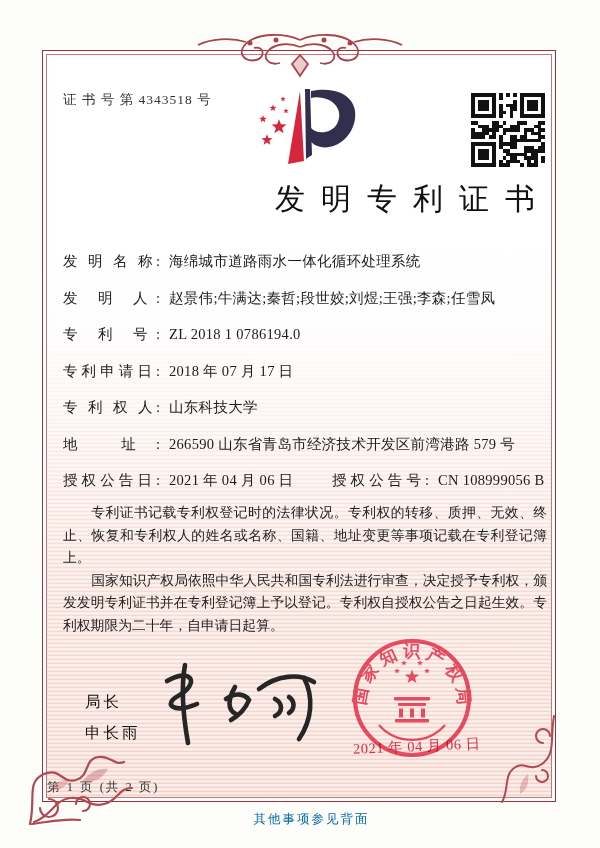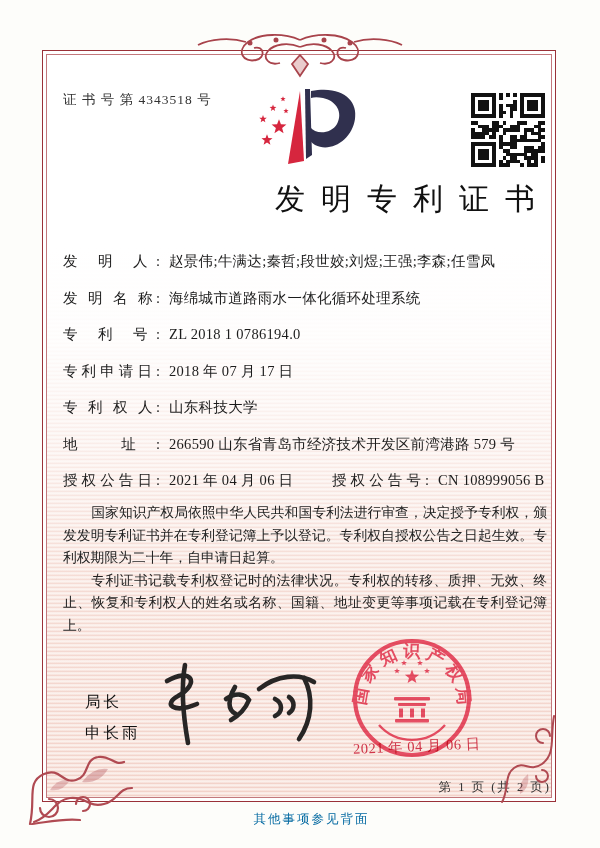--- a/index.html
+++ b/index.html
@@ -35,21 +35,21 @@
   .grant .flabel2{width:97px;flex:0 0 97px;text-align:justify;text-align-last:justify;margin-left:12px;}
   .body-text{position:absolute;left:16px;top:447px;width:484px;font-size:13.8px;
     line-height:22.6px;text-align:justify;color:#222;}
   .body-text p{margin:0;text-indent:2.05em;}
   .officer{position:absolute;left:38px;top:631px;font-size:15.5px;line-height:31px;letter-spacing:3px;color:#111;}
   .signature{position:absolute;left:100px;top:602px;width:178px;height:92px;}
   .seal{position:absolute;left:302px;top:578px;width:126px;height:126px;mix-blend-mode:multiply;}
   .seal svg{opacity:.9;}
   .seal-date{position:absolute;left:306px;top:682px;width:130px;font-size:14.5px;color:#d63a52;
     letter-spacing:.5px;white-space:nowrap;transform:rotate(-2.5deg);mix-blend-mode:multiply;}
-  .page-num{position:absolute;left:0;top:724px;width:100%;text-align:right;font-size:12.5px;letter-spacing:2px;color:#333;}
+  .page-num{position:absolute;left:0;top:724px;width:100%;text-align:left;font-size:12.5px;letter-spacing:2px;color:#333;}
   .back-note{position:absolute;left:0;top:811px;width:100%;text-align:center;font-size:12.5px;letter-spacing:2px;color:#0369a1;}
   .ornament{position:absolute;pointer-events:none;}
   .orn-crest{left:188px;top:33px;width:224px;height:46px;}
   .orn-bl{left:24px;top:686px;width:124px;height:140px;}
   .orn-br{left:498px;top:712px;width:62px;height:94px;}
 </style>
 </head>
 <body>
 
 <div class="page">
@@ -228,26 +228,26 @@
             <rect x="16" y="20" width="1" height="1"></rect>
             <rect x="17" y="20" width="1" height="1"></rect>
             <rect x="18" y="20" width="1" height="1"></rect>
           </g>
       </svg>
 
       <div class="title">发明专利证书</div>
 
       <div class="fields">
         <div class="frow">
+          <span class="flabel">发 明 名 称:</span>
+          <span class="fval">海绵城市道路雨水一体化循环处理系统</span>
+        </div>
+        <div class="frow">
           <span class="flabel">发  明  人:</span>
           <span class="fval">赵景伟;牛满达;秦哲;段世姣;刘煜;王强;李森;任雪凤</span>
-        </div>
-        <div class="frow">
-          <span class="flabel">发 明 名 称:</span>
-          <span class="fval">海绵城市道路雨水一体化循环处理系统</span>
         </div>
         <div class="frow">
           <span class="flabel">专  利  号:</span>
           <span class="fval">ZL 2018 1 0786194.0</span>
         </div>
         <div class="frow">
           <span class="flabel">专利申请日:</span>
           <span class="fval">2018 年 07 月 17 日</span>
         </div>
         <div class="frow">
@@ -260,22 +260,22 @@
         </div>
         <div class="frow grant">
           <span class="flabel">授权公告日:</span>
           <span class="fval fval1">2021 年 04 月 06 日</span>
           <span class="flabel flabel2">授权公告号:</span>
           <span class="fval">CN 108999056 B</span>
         </div>
       </div>
 
       <div class="body-text">
+        <p>专利证书记载专利权登记时的法律状况。专利权的转移、质押、无效、终止、恢复和专利权人的姓名或名称、国籍、地址变更等事项记载在专利登记簿上。</p>
         <p>国家知识产权局依照中华人民共和国专利法进行审查，决定授予专利权，颁发发明专利证书并在专利登记簿上予以登记。专利权自授权公告之日起生效。专利权期限为二十年，自申请日起算。</p>
-        <p>专利证书记载专利权登记时的法律状况。专利权的转移、质押、无效、终止、恢复和专利权人的姓名或名称、国籍、地址变更等事项记载在专利登记簿上。</p>
       </div>
 
       <div class="officer">
         <div>局长</div>
         <div>申长雨</div>
       </div>
 
       <svg class="signature" viewBox="0 0 178 92" fill="none" stroke="#161616" stroke-width="4.6" stroke-linecap="round" opacity=".92" aria-label="申长雨">
         <path d="M38,8 C34,30 36,58 41,86"></path>
         <path d="M20,24 C44,10 54,26 31,39 C16,47 26,57 50,47"></path>

